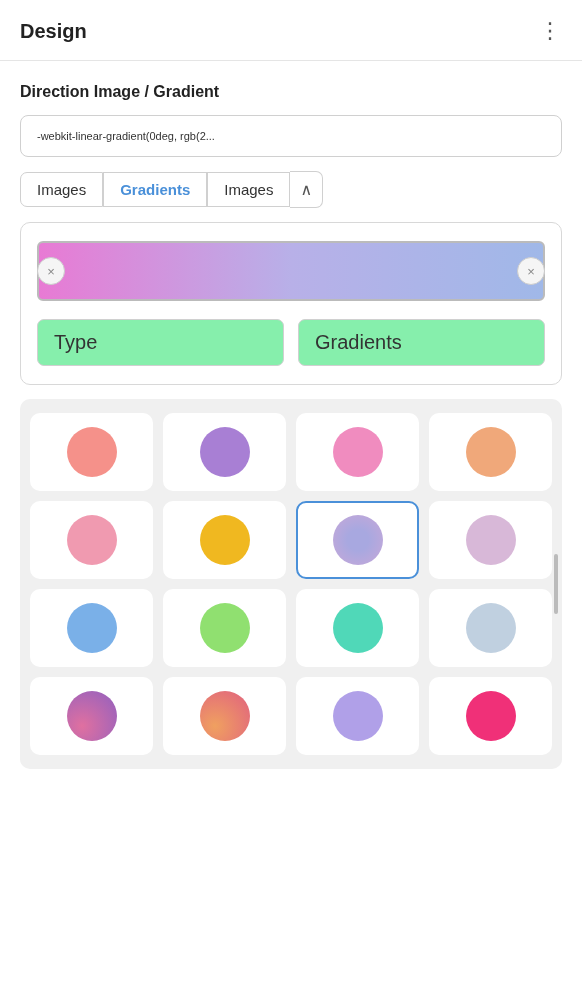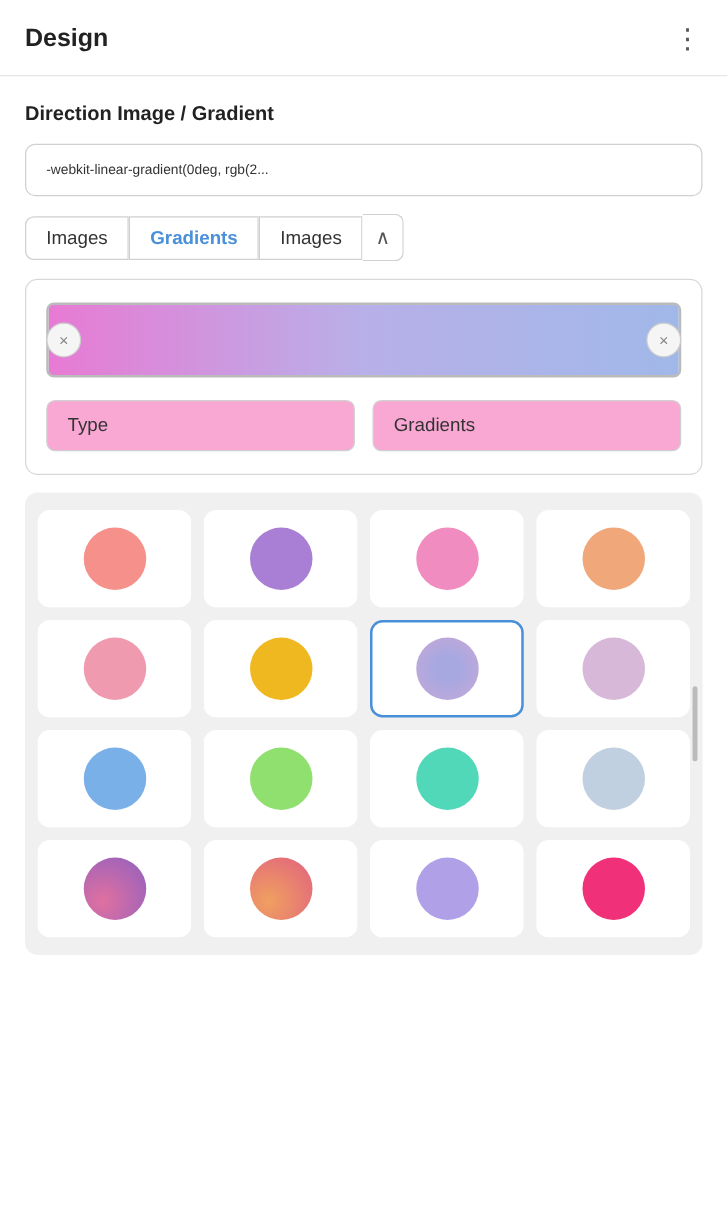--- a/index.html
+++ b/index.html
@@ -147,23 +147,23 @@
 
     .type-direction-row {
       display: flex;
       gap: 14px;
     }
     .type-btn, .direction-btn {
       flex: 1;
       border: 1.5px solid #d0d0d0;
       border-radius: 7px;
       padding: 11px 16px;
-      font-size: 15px;
+      font-size: 20px;
       color: #333;
-      background: #f9a8d4;
+      background: #86efac;
       cursor: pointer;
       text-align: left;
     }
 
     .presets-panel {
       background: #f0f0f0;
       border-radius: 10px;
       margin: 14px 0 0 0;
       padding: 14px 10px;
       display: grid;

